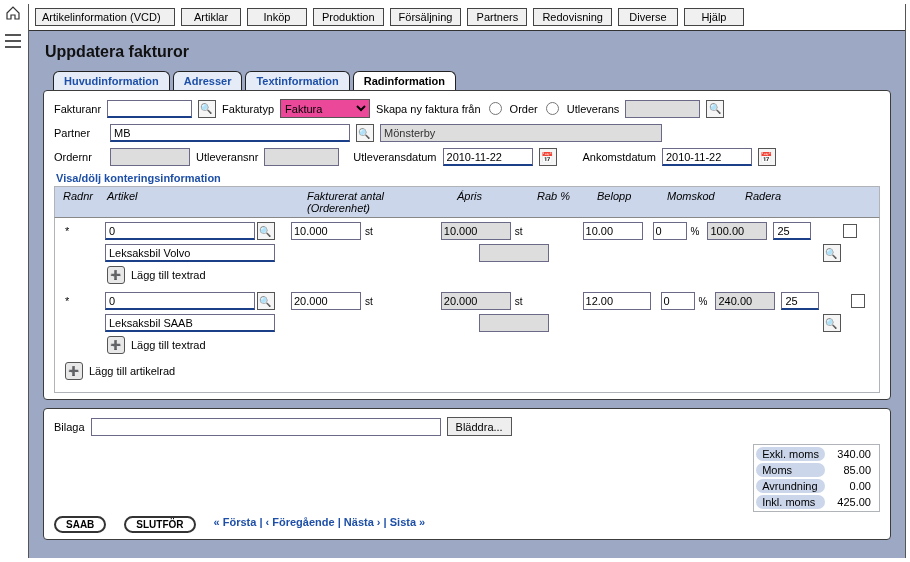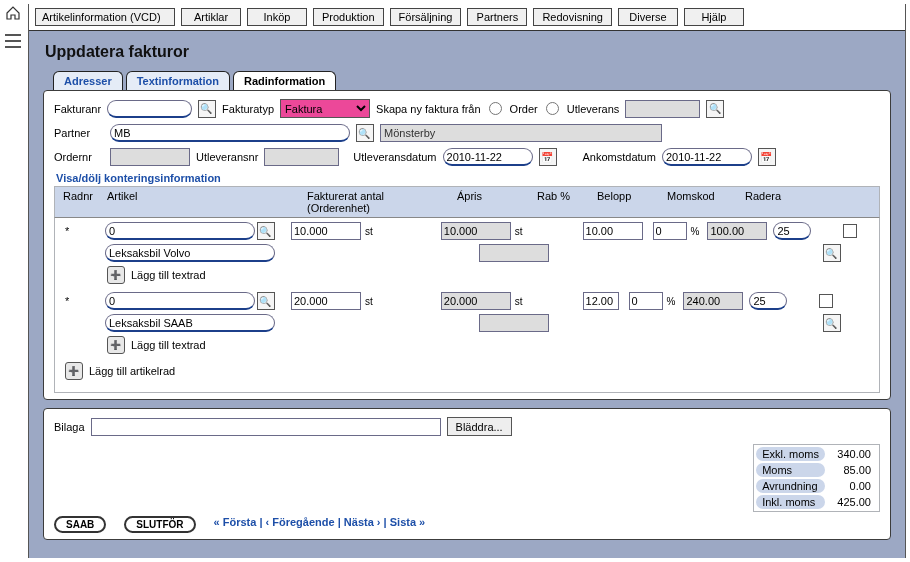--- a/index.html
+++ b/index.html
@@ -88,21 +88,21 @@
     margin-bottom:6px;
     flex-wrap: wrap;
   }
   .lbl { font-size:11px; color:#000; }
   .input {
     border:1px solid #6a6a88;
     background:#fff;
     height:18px; padding:1px 3px;
     font-size:11px;
   }
-  .input.blueline { border-bottom:2px solid #1c3f8a;border-radius:9px;}
+  .input.blueline { border-bottom:2px solid #1c3f8a;}
   .input.ro { background:#ddd; color:#333;}
   .iconbtn {
     width:18px; height:18px;
     border:1px solid #555; background:#f5f5f5;
     display:flex; align-items:center; justify-content:center;
     font-size:10px; cursor:pointer;
   }
   .select {
     border:1px solid #555; height:19px; font-size:11px;
     background:#ec4899;
@@ -114,21 +114,21 @@
     cursor:pointer;
   }
   .gridhdr {
     background:#cbd6ea;
     display:flex;
     border:1px solid #b0b3b8;
     border-bottom:1px solid #888;
     padding:3px 4px;
     font-size:11px;
   }
-  .gridhdr div { padding:0 4px; }
+  .gridhdr div { padding:0 4px;font-style:italic; }
   .c-radnr{width:44px;} .c-artikel{width:200px;}
   .c-fantal-o{width:150px;} .c-fantal-e{width:150px;}
   .c-apris{width:80px;} .c-rab{width:60px;}
   .c-belopp{width:70px;} .c-moms{width:70px;} .c-radera{width:60px; text-align:center;}
   .gridbody { border:1px solid #b0b3b8; border-top:none; padding:4px 4px; }
   .line {
     display:flex; align-items:center; gap:2px;
     margin-bottom:4px;
   }
   .line .star{width:44px; padding-left:6px;}
@@ -204,20 +204,21 @@
       <div class="mbtn">Partners</div>
       <div class="mbtn">Redovisning</div>
       <div class="mbtn">Diverse</div>
       <div class="mbtn">Hjälp</div>
     </div>
 
     <div class="content">
       <h2 class="title">Uppdatera fakturor</h2>
 
       <div class="tabbar">
+        <div class="tab">Huvudinformation</div>
         <div class="tab">Adresser</div>
         <div class="tab">Textinformation</div>
         <div class="tab active">Radinformation</div>
       </div>
 
       <div class="panel">
 
         <div class="frow">
           <span class="lbl">Fakturanr</span>
           <input class="input blueline" style="width: 85px;" value="">
@@ -299,21 +300,21 @@
           </div>
 
           <div class="line">
             <div class="star">*</div>
             <input class="input blueline" style="width: 150px;" value="0">
             <div class="iconbtn">🔍</div>
             <input class="num" style="width: 70px; margin-left: 14px;" value="20.000">
             <span class="unit">st</span>
             <input class="num numro" style="width: 70px; margin-left: 60px;" value="20.000">
             <span class="unit">st</span>
-            <input class="num" style="width: 36px; margin-left: 52px;" value="12.00">
+            <input class="num" style="width: 68px; margin-left: 52px;" value="12.00">
             <input class="num" style="width: 34px; margin-left: 8px;" value="0">
             <span class="unit">%</span>
             <input class="num numro" style="width: 60px;" value="240.00">
             <input class="input blueline" style="width: 38px; margin-left: 4px;" value="25">
             <div class="chk" style="margin-left:30px"></div>
           </div>
           <div class="line">
             <div class="star"></div>
             <input class="input blueline" style="width: 170px;" value="Leksaksbil SAAB">
             <div style="width:200px"></div>

